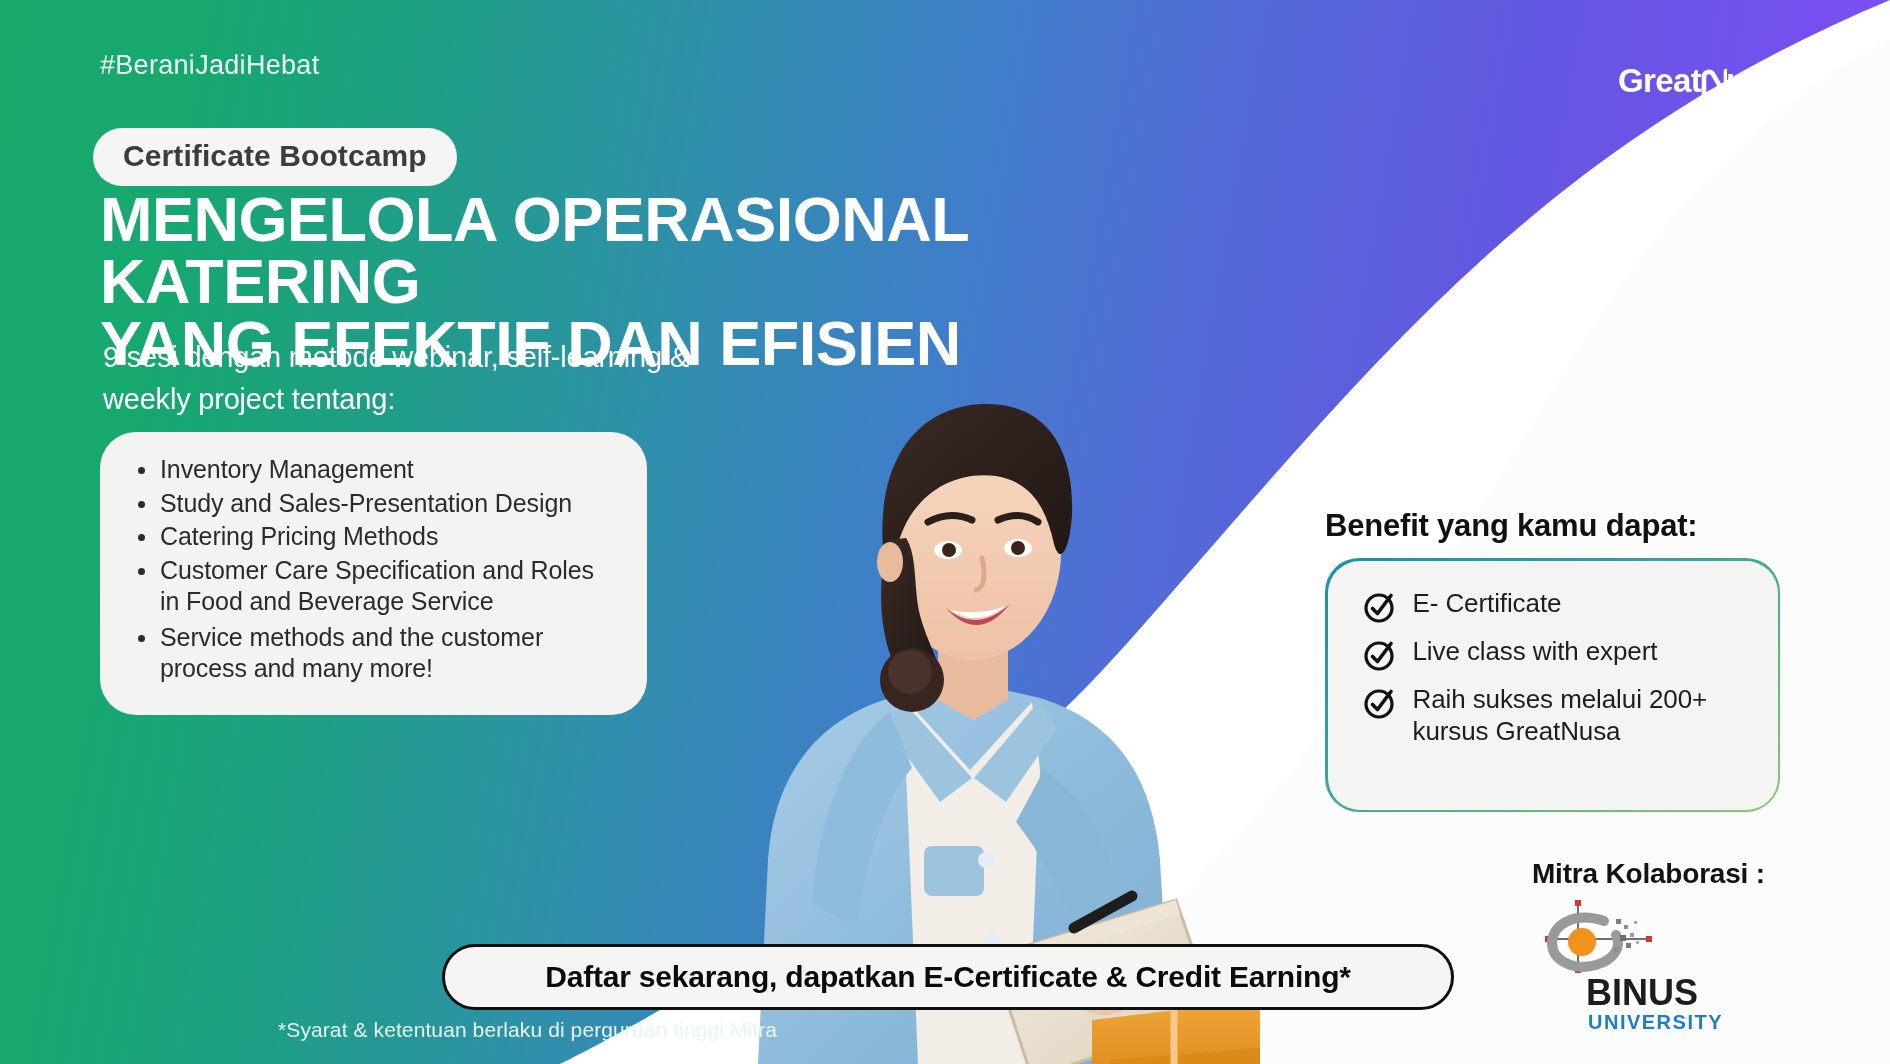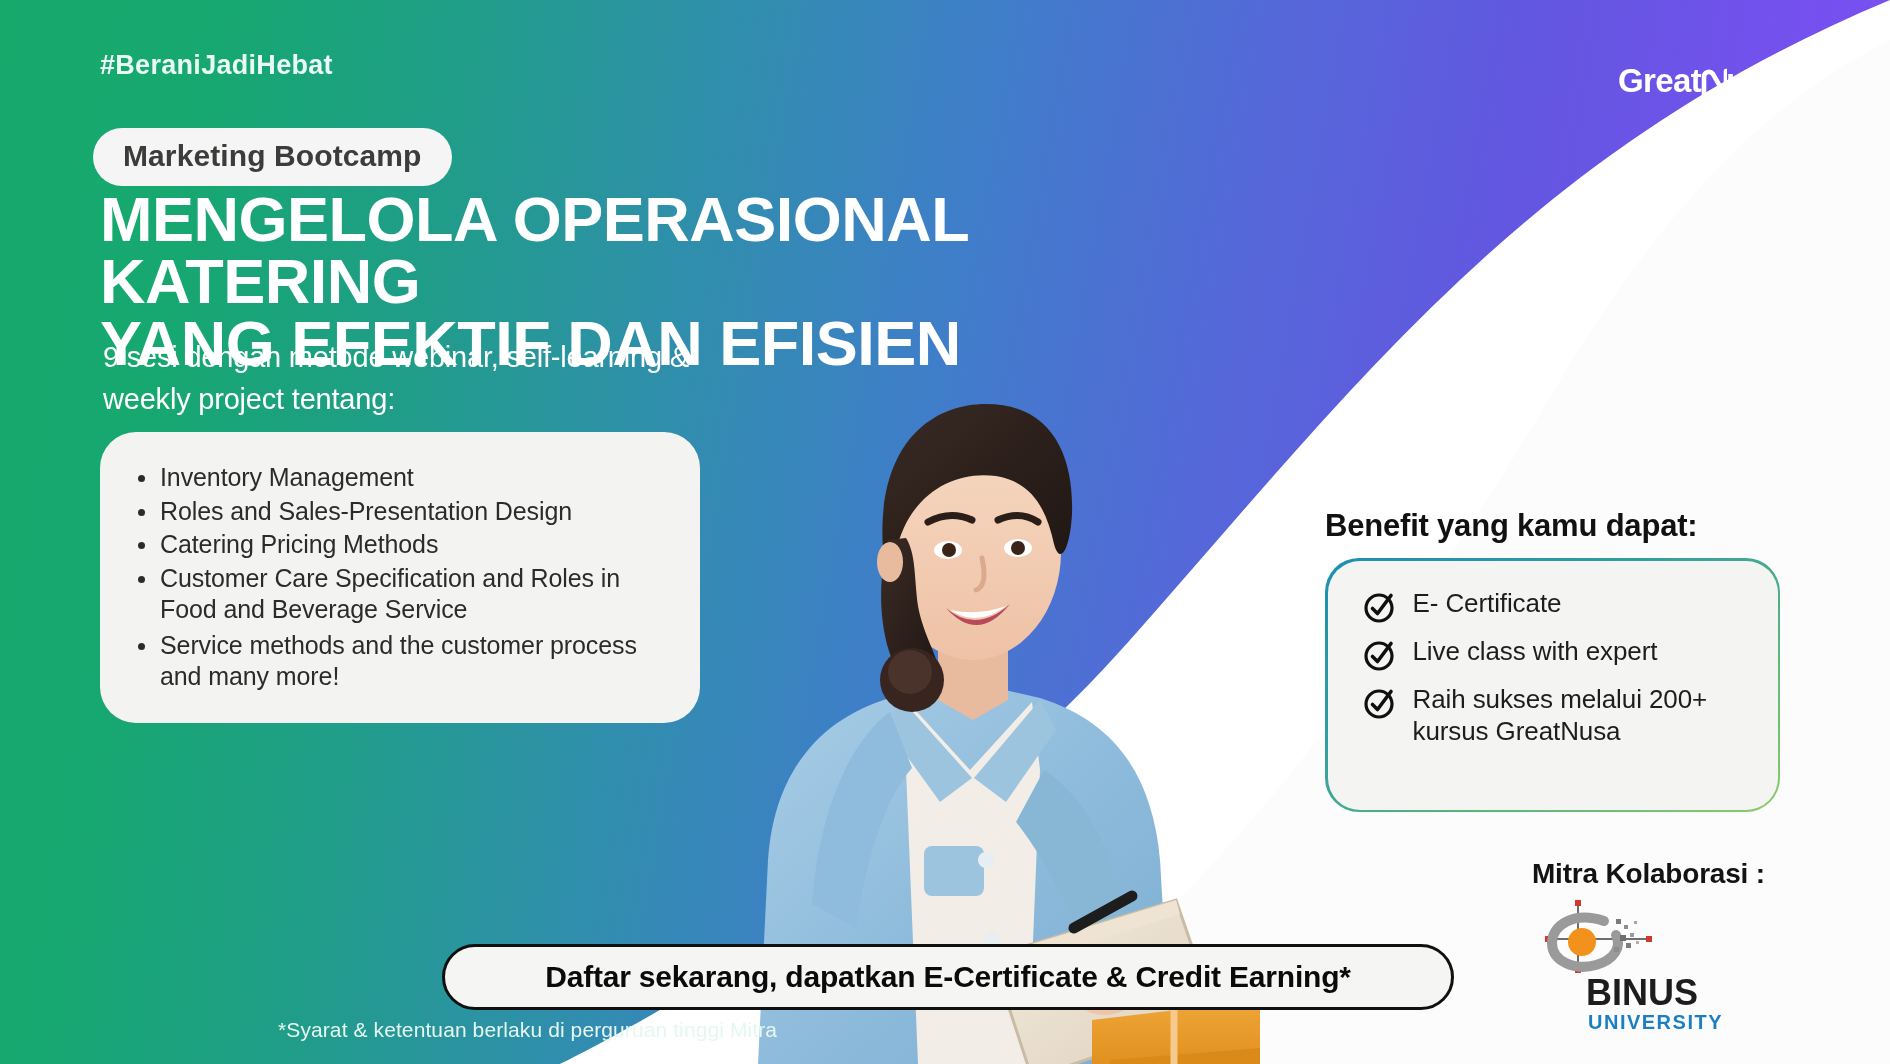--- a/index.html
+++ b/index.html
@@ -33,21 +33,21 @@
     position:absolute;
     left:640px;top:300px;
     width:620px;height:764px;
     pointer-events:none;
   }
   .photo-layer svg{display:block;width:100%;height:100%;}
 
   
   .hashtag{
     position:absolute;left:100px;top:50px;
-    font-size:27px;font-weight:700;color:#eafaf4;
+    font-size:27px;font-weight:400;color:#eafaf4;
     letter-spacing:.3px;
   }
 
   
   .badge{
     position:absolute;left:93px;top:128px;
     background:#f4f5f4;
     border-radius:30px;
     padding:11px 30px 13px 30px;
     font-size:30px;font-weight:bold;color:#3c3c3b;
@@ -74,24 +74,24 @@
     color:#ffffff;
     font-size:29px;
     font-weight:normal;
     line-height:42px;
     letter-spacing:-.2px;
   }
 
   
   .topics-card{
     position:absolute;left:100px;top:432px;
-    width:600px;
+    width:547px;
     background:#f3f4f2;
     border-radius:36px;
-    padding:30px 28px 26px 28px;
+    padding:22px 28px 26px 28px;
     box-sizing:border-box;
   }
   .topics-list{
     margin:0;padding:0 0 0 32px;
     list-style:none;
   }
   .topics-list li{
     position:relative;
     color:#2b2b2b;
     font-size:25px;
@@ -297,33 +297,33 @@
   <div class="gn-logo">
     <span>Great</span>
     <span class="gn-mark">
       <svg viewBox="0 0 26 30">
         <path d="M3,27 L3,9 C3,4 9,2 12,6 L20,20 C22,24 25,22 25,18 L25,3" fill="none" stroke="#ffffff" stroke-width="4.6" stroke-linecap="round"></path>
       </svg>
     </span>
     <span>usa</span>
   </div>
 
-  <div class="badge">Marketing Bootcamp</div>
+  <div class="badge">Certificate Bootcamp</div>
 
   <div class="headline">
     <span>MENGELOLA OPERASIONAL KATERING</span>
     <span class="l2">YANG EFEKTIF DAN EFISIEN</span>
   </div>
 
   <div class="subhead">9 sesi dengan metode webinar, self-learning &amp; weekly project tentang:</div>
 
   <div class="topics-card">
     <ul class="topics-list">
       <li>Inventory Management</li>
-      <li>Roles and Sales-Presentation Design</li>
+      <li>Study and Sales-Presentation Design</li>
       <li>Catering Pricing Methods</li>
       <li class="wrap">Customer Care Specification and Roles in Food and Beverage Service</li>
       <li class="wrap">Service methods and the customer process and many more!</li>
     </ul>
   </div>
 
   <div class="benefit-title">Benefit yang kamu dapat:</div>
 
   <div class="benefit-card">
     <div class="benefit-card-inner">

